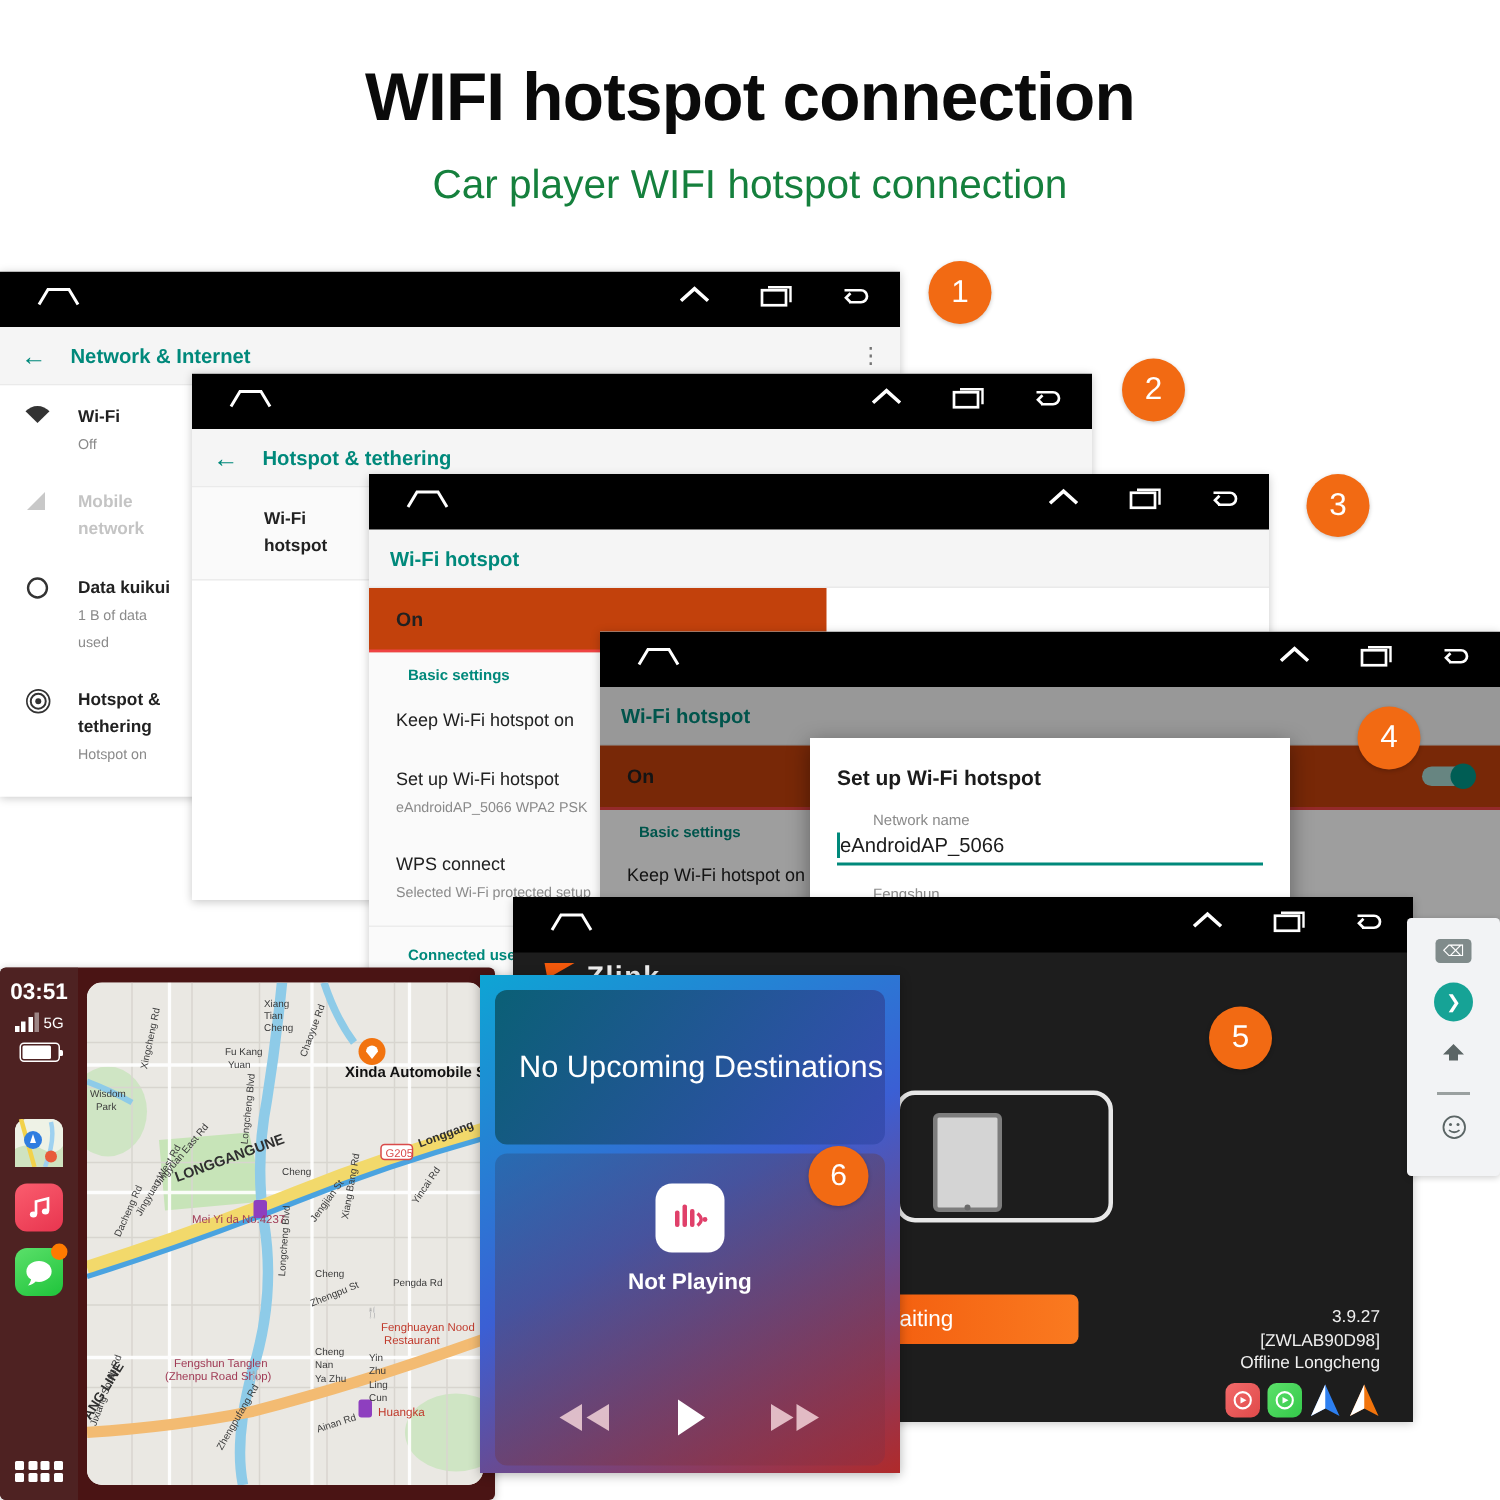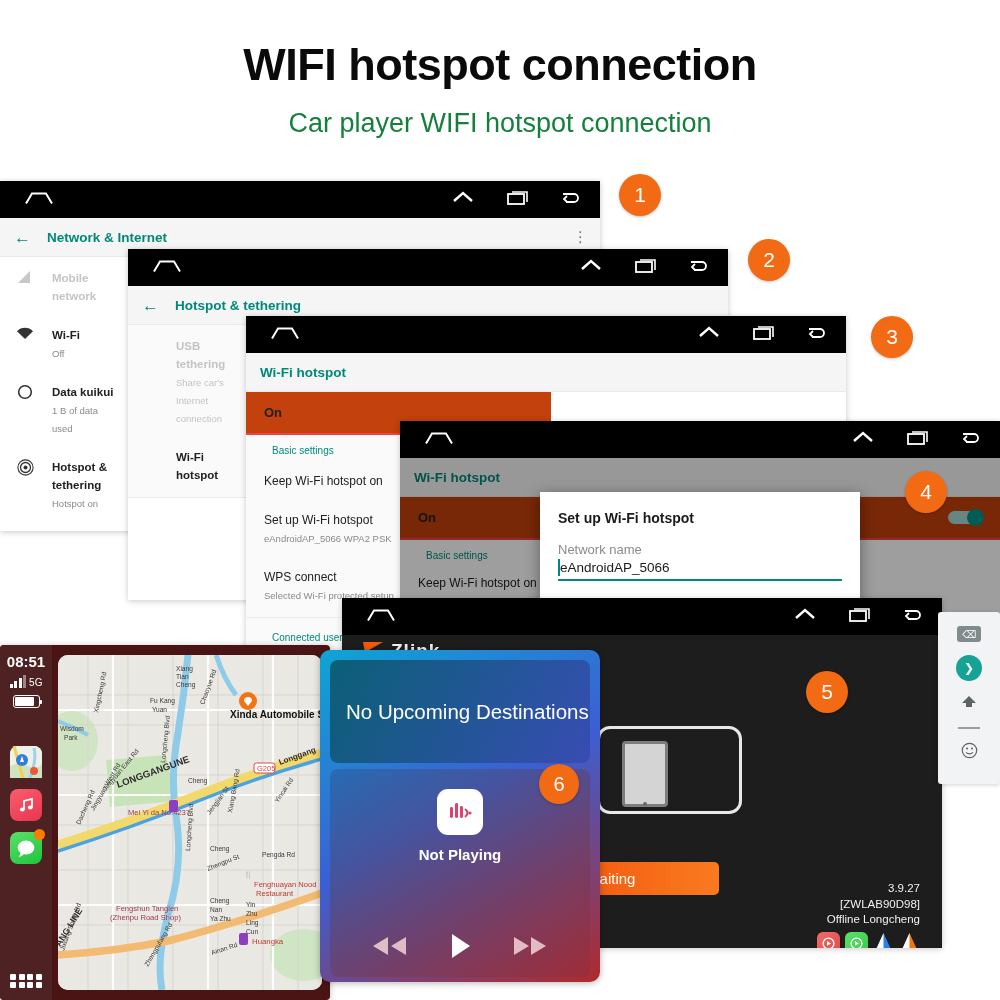--- a/index.html
+++ b/index.html
@@ -35,21 +35,21 @@
   .appbar-title { color:#00897b; font-size:13.5px; font-weight:bold; }
   .appbar-back { color:#00897b; font-size:17px; line-height:1; }
   .appbar-more { margin-left:auto; margin-right:12px; color:#757575; font-size:15px; letter-spacing:0; }
 
   .list { background:#fff; }
   .row { display:flex; align-items:flex-start; padding:11px 14px 10px 14px; gap:16px; }
   .row-ic { width:22px; min-width:22px; display:flex; justify-content:center; padding-top:2px; }
   .row-t { font-size:11.5px; color:#212121; font-weight:bold; line-height:1.25; }
   .row-s { font-size:9.5px; color:#8a8a8a; margin-top:2px; line-height:1.25; }
   .dim .row-t, .dim .row-s { color:#c4c4c4; }
-  .sect { font-size:10px; color:#00897b; font-weight:normal; padding:10px 14px 4px 26px; }
+  .sect { font-size:10px; color:#00897b; font-weight:bold; padding:10px 14px 4px 26px; }
   .divider { height:1px; background:#ececec; margin:4px 0; }
 
   .onrow {
     background:#c2410c; display:flex; align-items:center; justify-content:space-between;
     padding:13px 18px; border-bottom:2px solid #ef4444;
   }
   .onrow-label { font-size:13px; font-weight:bold; color:#212121; }
   .toggle { width:34px; height:13px; border-radius:7px; background:#a7d7d1; position:relative; }
   .toggle::after {
     content:""; position:absolute; right:-2px; top:-2px; width:17px; height:17px;
@@ -66,21 +66,21 @@
   #panel2 .list, #panel3 .list { background:#fafafa; }
 
   
   .scrim { position:absolute; inset:0; background:rgba(0,0,0,.38); }
 
   .dialog {
     position:absolute; left:140px; top:34px; width:320px; background:#fff;
     box-shadow:0 3px 14px rgba(0,0,0,.4); padding:18px 18px 10px 18px;
   }
   .dlg-title { font-size:14px; font-weight:bold; color:#1b1b1b; }
-  .dlg-lbl { font-size:13px; color:#8a8a8a; margin-top:16px; }
+  .dlg-lbl { font-size:10px; color:#8a8a8a; margin-top:16px;margin-left:24px; }
   .dlg-input {
     font-size:13.5px; color:#1b1b1b; border-bottom:2px solid #00897b;
     padding:3px 0 4px 2px; position:relative;
   }
   .caret { position:absolute; left:0; top:2px; bottom:3px; width:1.5px; background:#00897b; }
   .dlg-sec { margin-top:14px; }
   .dlg-val { font-size:13px; color:#1b1b1b; margin-top:1px; display:flex; align-items:center; justify-content:space-between; }
   .caret-dn { color:#8a8a8a; font-size:9px; }
   .dlg-btns { display:flex; justify-content:flex-end; gap:26px; margin-top:14px; padding-bottom:2px; }
   .dlg-btn { font-size:10.5px; font-weight:bold; color:#00897b; letter-spacing:.4px; }
@@ -97,21 +97,21 @@
     position:absolute; left:22px; top:12px; width:46px; height:66px;
     background:#d4d4d4; border-radius:4px; border:3px solid #7d7d7d;
   }
   .zl-phone::after{content:"";position:absolute;left:50%;bottom:-2px;transform:translateX(-50%);width:4px;height:4px;border-radius:50%;background:#6a6a6a;}
   .zl-wait {
     position:absolute; left:222px; top:198px; width:155px; height:33px;
     background:linear-gradient(90deg,#f2590c,#fa7a20); border-radius:0 5px 5px 0;
     display:flex; align-items:center; padding-left:22px;
     color:#fff; font-size:15px;
   }
-  .zl-bottom { position:absolute; left:0; right:0; bottom:18px; display:flex; align-items:flex-end; }
+  .zl-bottom { position:absolute; left:0; right:0; bottom:28px; display:flex; align-items:flex-end; }
   .zl-opt { display:flex; align-items:center; gap:9px; margin-left:28px; }
   .zl-opt-lbl { color:#fff; font-size:16px; }
   .zl-info { margin-left:auto; margin-right:22px; text-align:right; }
   .zl-info-l { color:#f0f0f0; font-size:11.5px; line-height:1.32; }
   .zl-apps { display:flex; gap:5px; justify-content:flex-end; margin-top:5px; }
   .app-ic { width:23px; height:23px; border-radius:6px; display:flex; align-items:center; justify-content:center; }
 
   
   #carplay {
     position:absolute; left:0; top:645px; width:330px; height:355px;
@@ -138,21 +138,21 @@
   .cp-grid i { display:block; width:6px; height:6px; background:#fff; border-radius:1px; }
 
   .cp-map {
     position:absolute; left:58px; top:10px; width:264px; height:335px;
     background:#e9e7e2; border-radius:10px; overflow:hidden;
   }
 
   
   #dash {
     position:absolute; left:320px; top:650px; width:280px; height:332px;
-    border-radius:10px; overflow:hidden;
+    border-radius:0; overflow:hidden;
     background:linear-gradient(150deg,#0ea5d4 0%,#3b5fd4 48%,#b02a2a 100%);
     padding:4px; box-shadow:0 1px 7px rgba(0,0,0,.3);
   }
   .dash-card1 {
     height:103px; border-radius:8px; margin:6px;
     background:linear-gradient(120deg,rgba(10,90,110,.92),rgba(55,75,175,.9));
     display:flex; align-items:center; padding-left:16px;
   }
   .dash-t1 { color:#fff; font-size:20.5px; }
   .dash-card2 {
@@ -223,35 +223,35 @@
             <path d="M7 9 L4 12 L7 15" fill="none" stroke="#fff" stroke-width="1.8" transform="translate(0,-3)"></path>
           </svg></span>
     </span>
   </div>
   <div class="appbar">
     <span class="appbar-back">←</span>
     <span class="appbar-title">Network &amp; Internet</span>
     <span class="appbar-more">⋮</span>
   </div>
   <div class="list" style="width:130px">
+    <div class="row">
+      <span class="row-ic">
+          <svg width="18" height="14" viewBox="0 0 18 14">
+            <path d="M9 12 L1 4.2 a11 11 0 0 1 16 0 Z" fill="#333"></path>
+          </svg>
+        </span>
+      <span><span class="row-t">Wi-Fi</span><br><span class="row-s">Off</span></span>
+    </div>
     <div class="row dim">
       <span class="row-ic">
           <svg width="16" height="14" viewBox="0 0 16 14">
             <path d="M1 13 L13 1 L13 13 Z" fill="#c8c8c8"></path>
           </svg>
         </span>
       <span><span class="row-t">Mobile network</span></span>
-    </div>
-    <div class="row">
-      <span class="row-ic">
-          <svg width="18" height="14" viewBox="0 0 18 14">
-            <path d="M9 12 L1 4.2 a11 11 0 0 1 16 0 Z" fill="#333"></path>
-          </svg>
-        </span>
-      <span><span class="row-t">Wi-Fi</span><br><span class="row-s">Off</span></span>
     </div>
     <div class="row">
       <span class="row-ic">
           <svg width="16" height="16" viewBox="0 0 16 16">
             <circle cx="8" cy="8" r="6.3" fill="none" stroke="#333" stroke-width="1.6"></circle>
           </svg>
         </span>
       <span><span class="row-t">Data kuikui</span><br><span class="row-s">1 B of data used</span></span>
     </div>
     <div class="row">
@@ -291,23 +291,20 @@
             <path d="M3 4 H14 a4 4 0 0 1 0 8 H6" fill="none" stroke="#fff" stroke-width="1.8"></path>
             <path d="M7 6 L4 9 L7 12" fill="none" stroke="#fff" stroke-width="1.8"></path>
           </svg></span>
     </span>
   </div>
   <div class="appbar">
     <span class="appbar-back">←</span>
     <span class="appbar-title">Hotspot &amp; tethering</span>
   </div>
   <div class="list" style="width:130px">
-    <div class="row dim" style="padding-left:48px">
-      <span><span class="row-t">USB tethering</span><br><span class="row-s">Share car's Internet connection</span></span>
-    </div>
     <div class="row" style="padding-left:48px">
       <span><span class="row-t">Wi-Fi hotspot</span></span>
     </div>
     <div class="divider"></div>
   </div>
 </div>
 
 <div class="panel" id="panel3">
   <div class="navbar">
     <span class="nav-home">
@@ -503,21 +500,21 @@
               </svg>
           </span>
         </div>
       </div>
     </div>
   </div>
 </div>
 
 <div id="carplay">
   <div class="cp-side">
-    <span class="cp-time">08:51</span>
+    <span class="cp-time">03:51</span>
     <span class="cp-sig">
       <span class="cp-bars">
         <i style="height:4px"></i>
           <i style="height:7px"></i>
           <i style="height:10px"></i>
           <i style="height:13px;opacity:.45"></i>
       </span>
       <span class="cp-5g">5G</span>
     </span>
     <span class="cp-batt">

